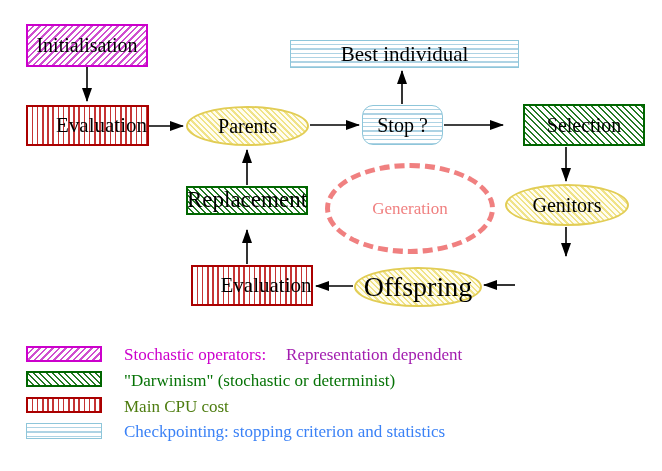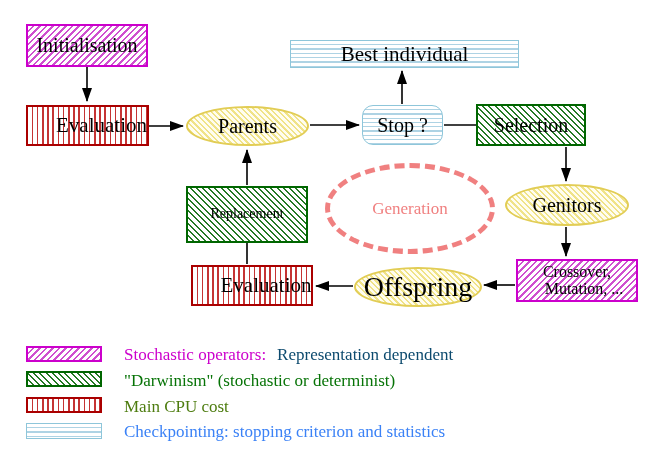--- a/index.html
+++ b/index.html
@@ -16,45 +16,45 @@
   .hatch-green{background:repeating-linear-gradient(45deg,#ffffff 0 3px,#247a24 3px 4.4px);border:2px solid #006600;}
   .stripes-red{background:repeating-linear-gradient(90deg,#ffffff 0 3.6px,#c53434 3.6px 5.2px);border:2px solid #aa0000;padding-left:28px;}
   .stripes-cyan{background:repeating-linear-gradient(180deg,#ffffff 0 3px,#aed3e4 3px 4.3px);border:1.5px solid #8ec6da;}
   .hatch-yellow{background:repeating-linear-gradient(45deg,#fffdf0 0 2.3px,#f0e388 2.3px 4px);border:2px solid #e2cd55;border-radius:50%;}
   
   .n-init{left:26px;top:24px;width:122px;height:43px;}
   .n-eval-top{left:26px;top:105px;width:123px;height:41px;font-size:21px;}
   .n-parents{left:186px;top:106px;width:123px;height:40px;}
   .n-best{left:290px;top:40px;width:229px;height:28px;font-size:21px;}
   .n-stop{left:362px;top:105px;width:81px;height:40px;border-radius:11px;}
-  .n-selection{left:476px;top:104px;width:110px;height:42px;text-align:center;}
+  .n-selection{left:523px;top:104px;width:122px;height:42px;text-align:center;}
   .n-genitors{left:505px;top:184px;width:124px;height:42px;}
   .n-crossover{left:516px;top:259px;width:122px;height:43px;font-size:16px;flex-direction:column;}
   .n-crossover .l2{padding-left:14px;}
   .n-offspring{left:354px;top:267px;width:128px;height:40px;font-size:28px;}
   .n-eval-bot{left:191px;top:265px;width:122px;height:41px;font-size:21px;}
-  .n-replacement{left:186px;top:186px;width:122px;height:57px;font-size:14px;}
+  .n-replacement{left:186px;top:186px;width:122px;height:29px;font-size:23px;}
   .n-generation{
     left:325px;top:163px;width:170px;height:91px;
     border:5px dashed #f08080;border-radius:50%;color:#f08080;font-size:17px;background:transparent;
   }
   .arrows{position:absolute;left:0;top:0;pointer-events:none;}
   
   .swatch{position:absolute;left:26px;width:76px;height:16px;box-sizing:border-box;}
   .sw-1{top:346px;}
   .sw-2{top:371px;}
   .sw-3{top:397px;}
   .sw-4{top:423px;}
   .legend-text{position:absolute;left:124px;font-size:17px;white-space:nowrap;line-height:20px;}
   .lt-1{top:345px;}
   .lt-2{top:371px;}
   .lt-3{top:397px;}
   .lt-4{top:422px;}
   .c-magenta{color:#cc00cc;}
-  .c-gold{color:#0c4a6e;margin-left:11px;}
+  .c-gold{color:#a21caf;margin-left:20px;}
   .c-green{color:#067306;}
   .c-red{color:#4d7c0f;}
   .c-cyan{color:#3b82f6;}
 </style>
 </head>
 <body>
 
 <div class="canvas">
 
   <svg class="arrows" width="662" height="471" viewBox="0 0 662 471">
@@ -97,24 +97,20 @@
   </div>
 
   <div class="node hatch-green n-selection">
     <span>Selection</span>
   </div>
 
   <div class="node hatch-yellow n-genitors">
     <span>Genitors</span>
   </div>
 
-  <div class="node hatch-magenta n-crossover">
-    <span class="l1">Crossover,</span>
-    <span class="l2">Mutation, ...</span>
-  </div>
 
   <div class="node hatch-yellow n-offspring">
     <span>Offspring</span>
   </div>
 
   <div class="node stripes-red n-eval-bot">
     <span>Evaluation</span>
   </div>
 
   <div class="node hatch-green n-replacement">

